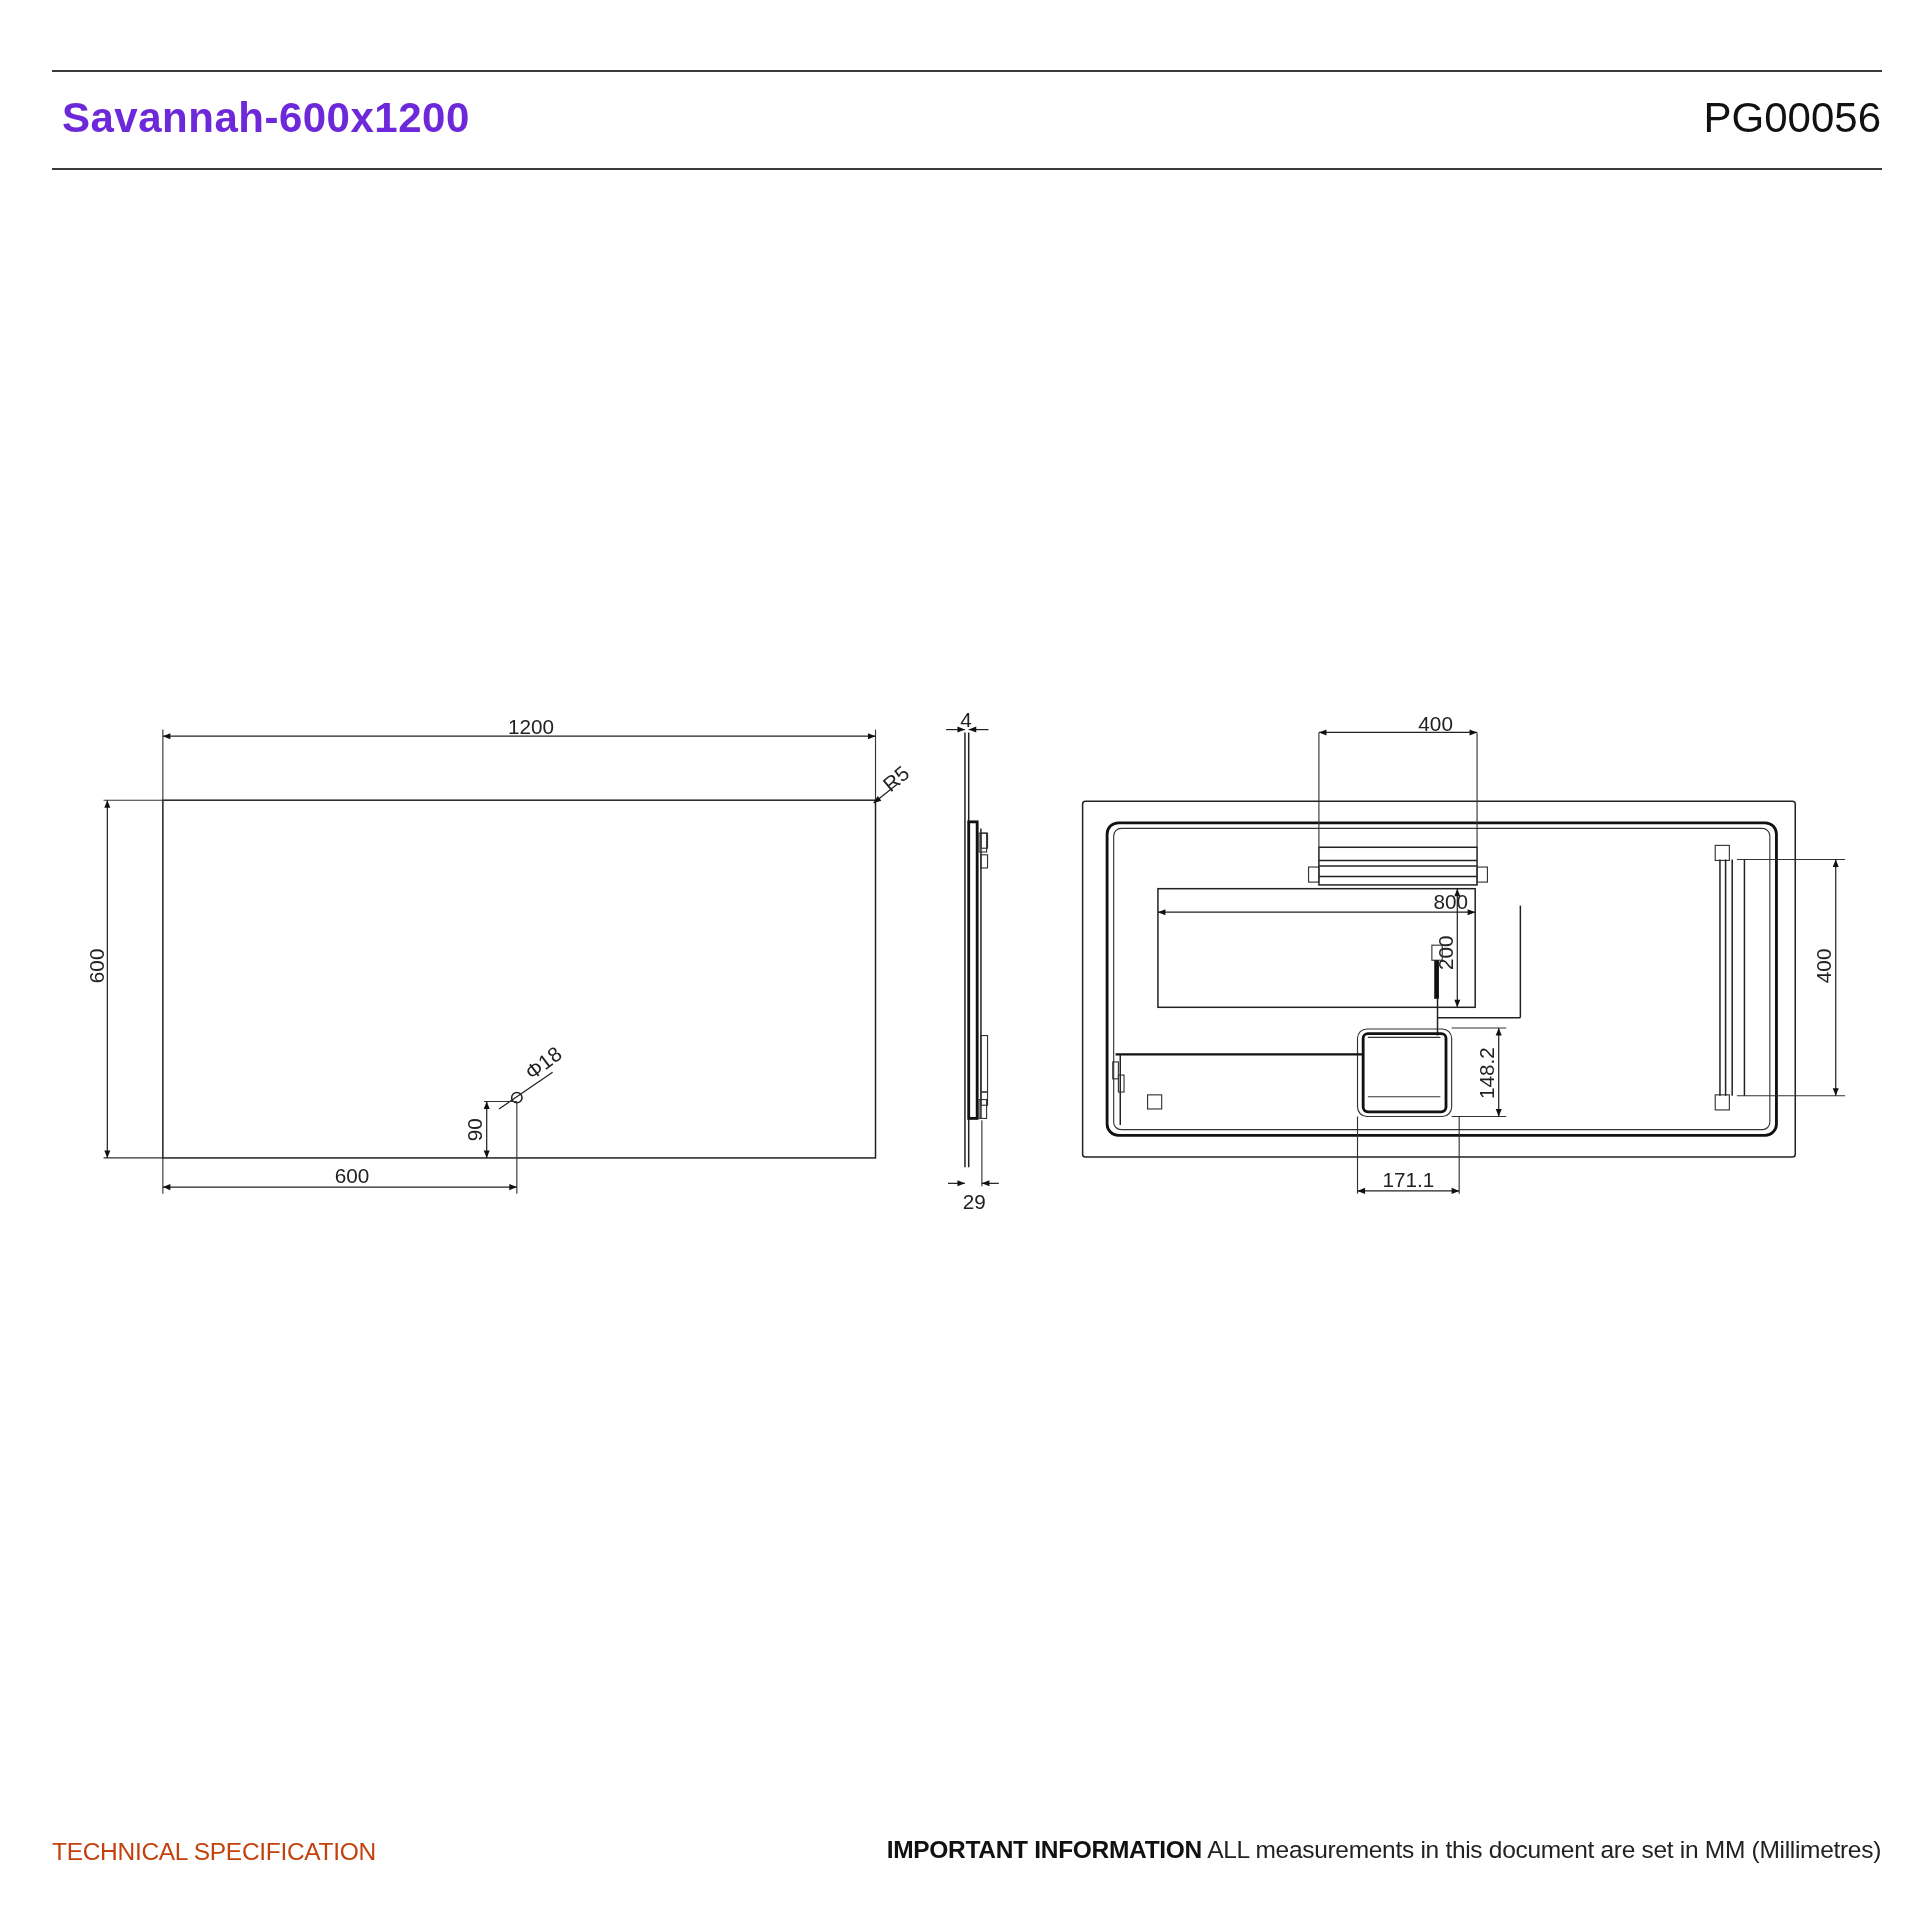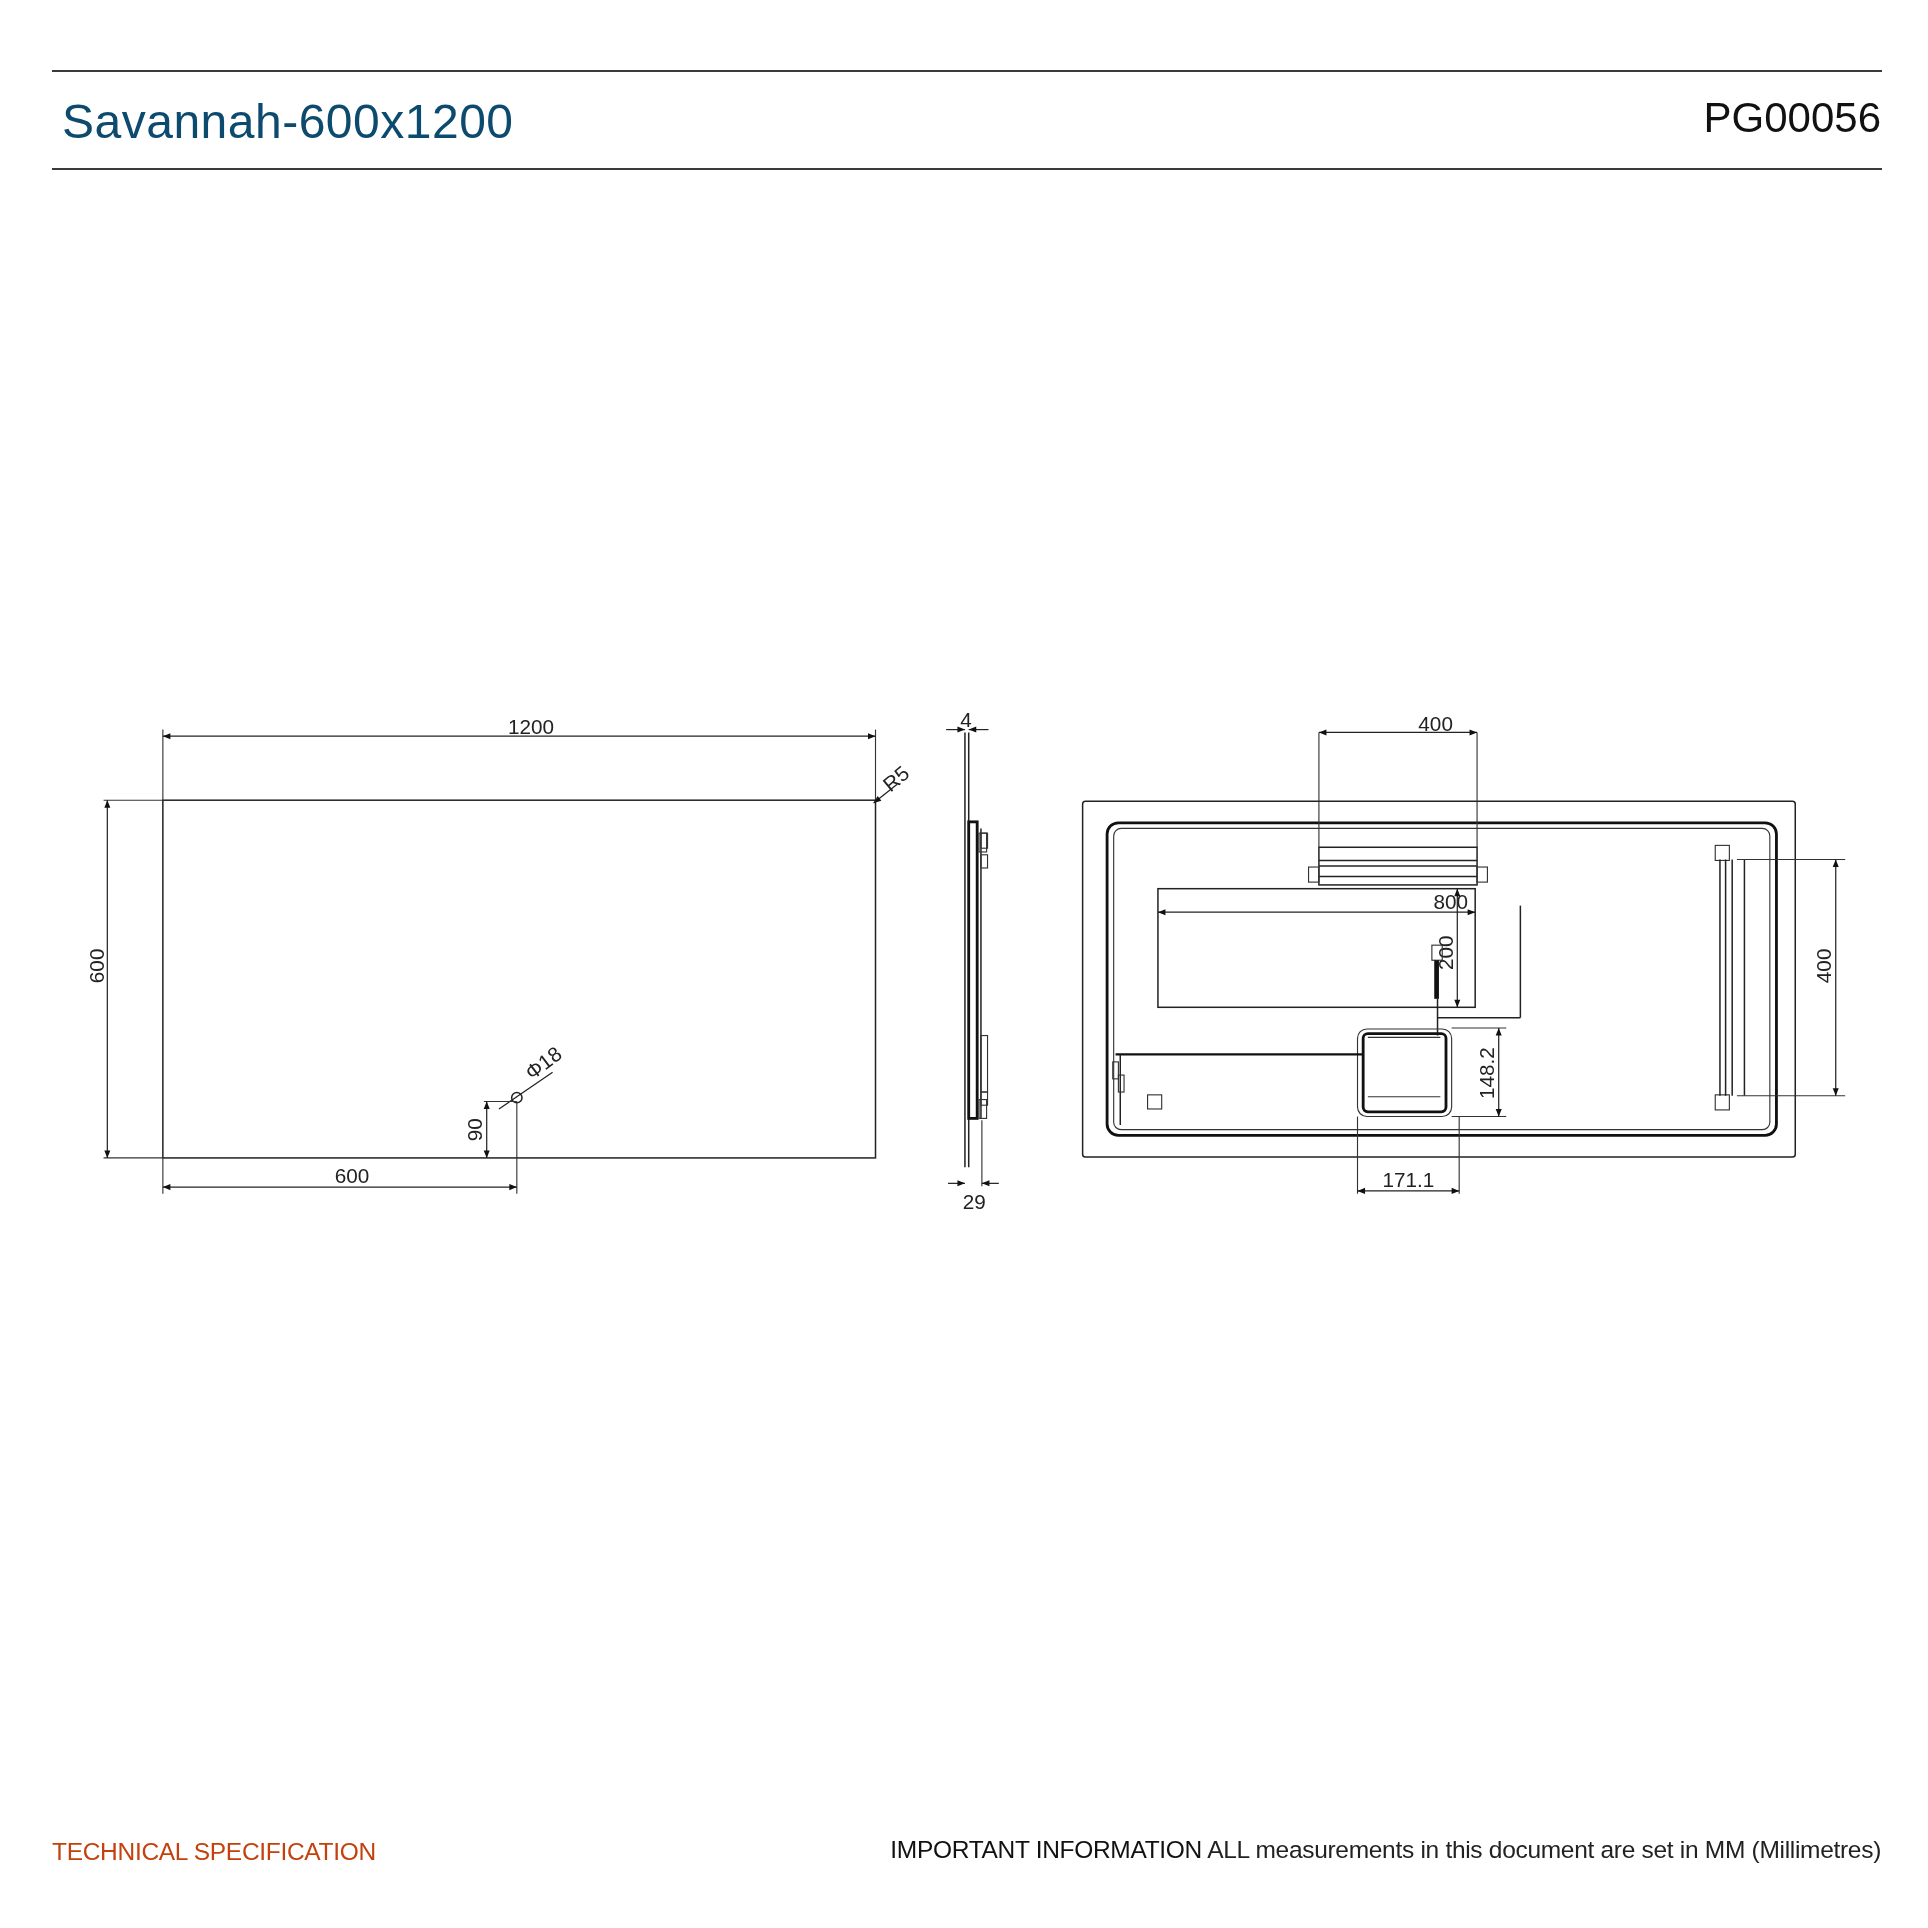--- a/index.html
+++ b/index.html
@@ -1,28 +1,28 @@
 <!DOCTYPE html>
 <html style="font-size:15px"><head>
 <meta charset="utf-8">
 <style>
   html, body { margin: 0; padding: 0; background: #ffffff; }
   body { width: 1928px; height: 1928px; position: relative; overflow: hidden;
          font-family: "Liberation Sans", "DejaVu Sans", sans-serif; color: #111; }
   .rule { position: absolute; left: 52px; width: 1830px; height: 1.9px; background: #3a3a3a; }
   .rule.top { top: 70px; }
   .rule.bottom { top: 168px; }
-  .title { position: absolute; left: 62px; top: 94px; font-size: 48px; font-weight: 400;
-           letter-spacing: 0.5px; color: #0c4a6e; }
+  .title { position: absolute; left: 62px; top: 94px; font-size: 42px; font-weight: 700;
+           letter-spacing: 0.5px; color: #6d28d9; }
   .code { position: absolute; right: 47px; top: 94px; font-size: 42px; color: #111; }
   .footer-left { position: absolute; left: 52px; top: 1838px; font-size: 24.5px; color: #c2410c;
                  letter-spacing: -0.3px; }
   .footer-right { position: absolute; right: 47px; top: 1836px; font-size: 24.5px; color: #222;
                   letter-spacing: -0.3px; }
-  .footer-right b { font-weight: 400; color: #111; }
+  .footer-right b { font-weight: 700; color: #111; }
   svg.drawing { position: absolute; left: 0; top: 0; }
   svg text { font-family: "Liberation Sans", "DejaVu Sans", sans-serif; fill: #222; }
   .ln { stroke: #222; fill: none; stroke-width: 1.6; }
   .thin { stroke: #333; fill: none; stroke-width: 1.2; }
   .thick { stroke: #111; fill: none; stroke-width: 3; }
   .dim { stroke: #222; fill: none; stroke-width: 1.3; }
   .arrow { fill: #111; stroke: none; }
 </style>
 </head>
 <body>

